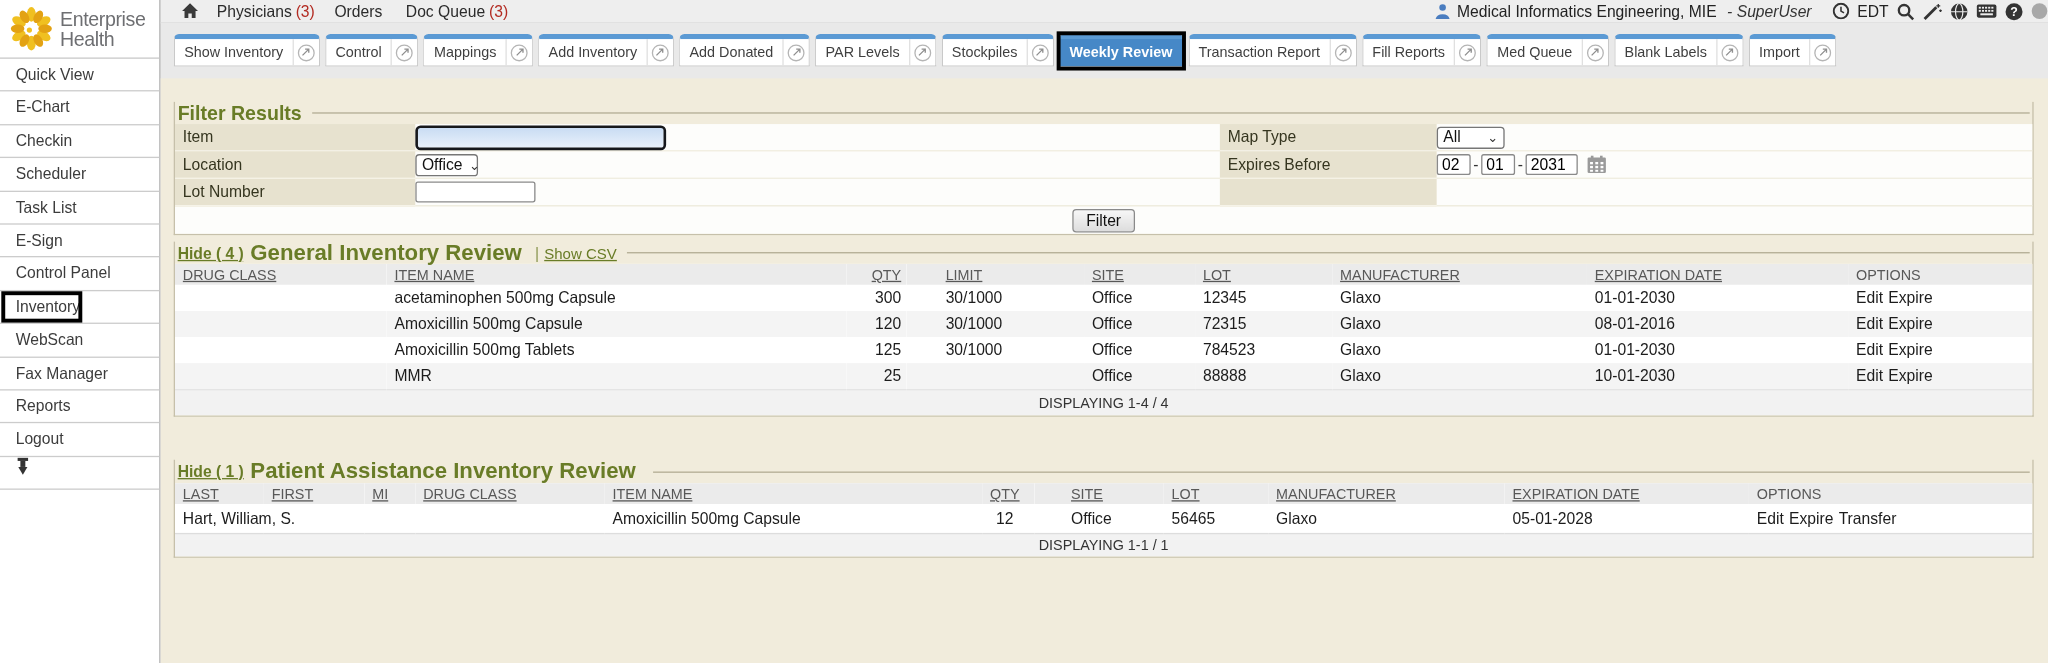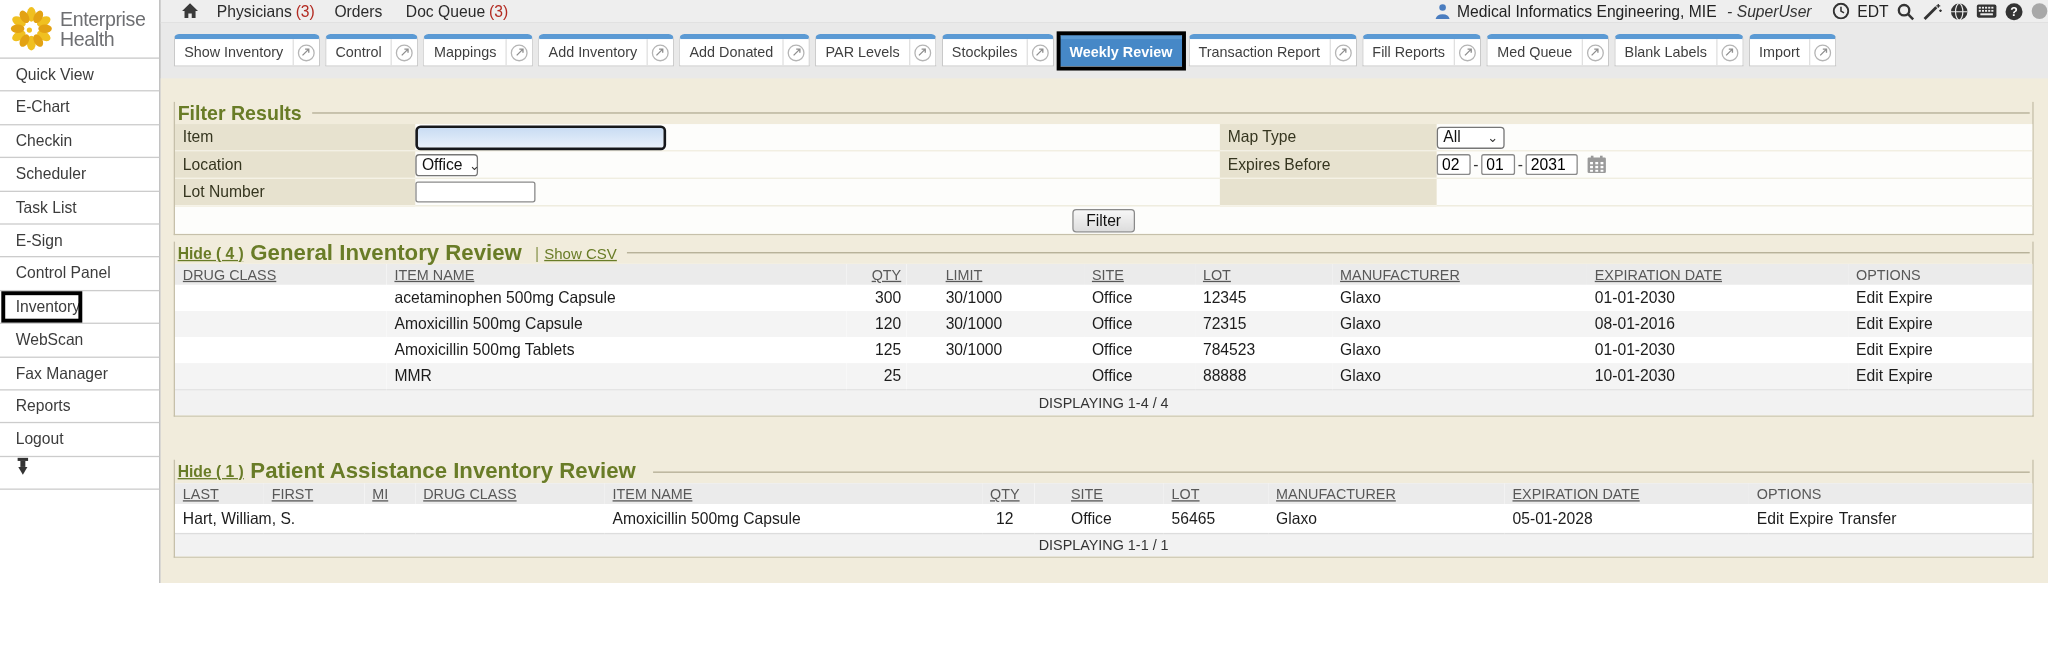--- a/index.html
+++ b/index.html
@@ -1,17 +1,17 @@
 <!DOCTYPE html>
 <html><head>
 <meta charset="utf-8">
 <style>
   * { margin:0; padding:0; box-sizing:border-box; }
   html,body { width:2048px; height:663px; background:#fff; font-family:"Liberation Sans","DejaVu Sans",sans-serif; }
-  .viewport { position:relative; width:2048px; height:583px; overflow:hidden; }
+  .viewport { position:relative; width:2048px; height:663px; overflow:hidden; }
   .scale { position:absolute; left:0; top:0; width:1568px; height:507.7px; transform:scale(1.306122); transform-origin:0 0; }
 
   
   .topbar { position:absolute; left:123px; top:0; right:0; height:18px; background:#eeeeee; border-bottom:1px solid #dedede; display:flex; align-items:center; font-size:12px; color:#2b2b2b; }
   .topbar .home { margin-left:16px; display:flex; align-items:center; }
   .topnav { display:flex; align-items:center; margin-left:14px; gap:15px; }
   .topnav .navitem { display:flex; gap:3px; cursor:default; }
   .count-red { color:#b32b22; }
   .topbar .spacer { flex:1; }
   .userarea { display:flex; align-items:center; gap:5px; margin-right:8px; }

